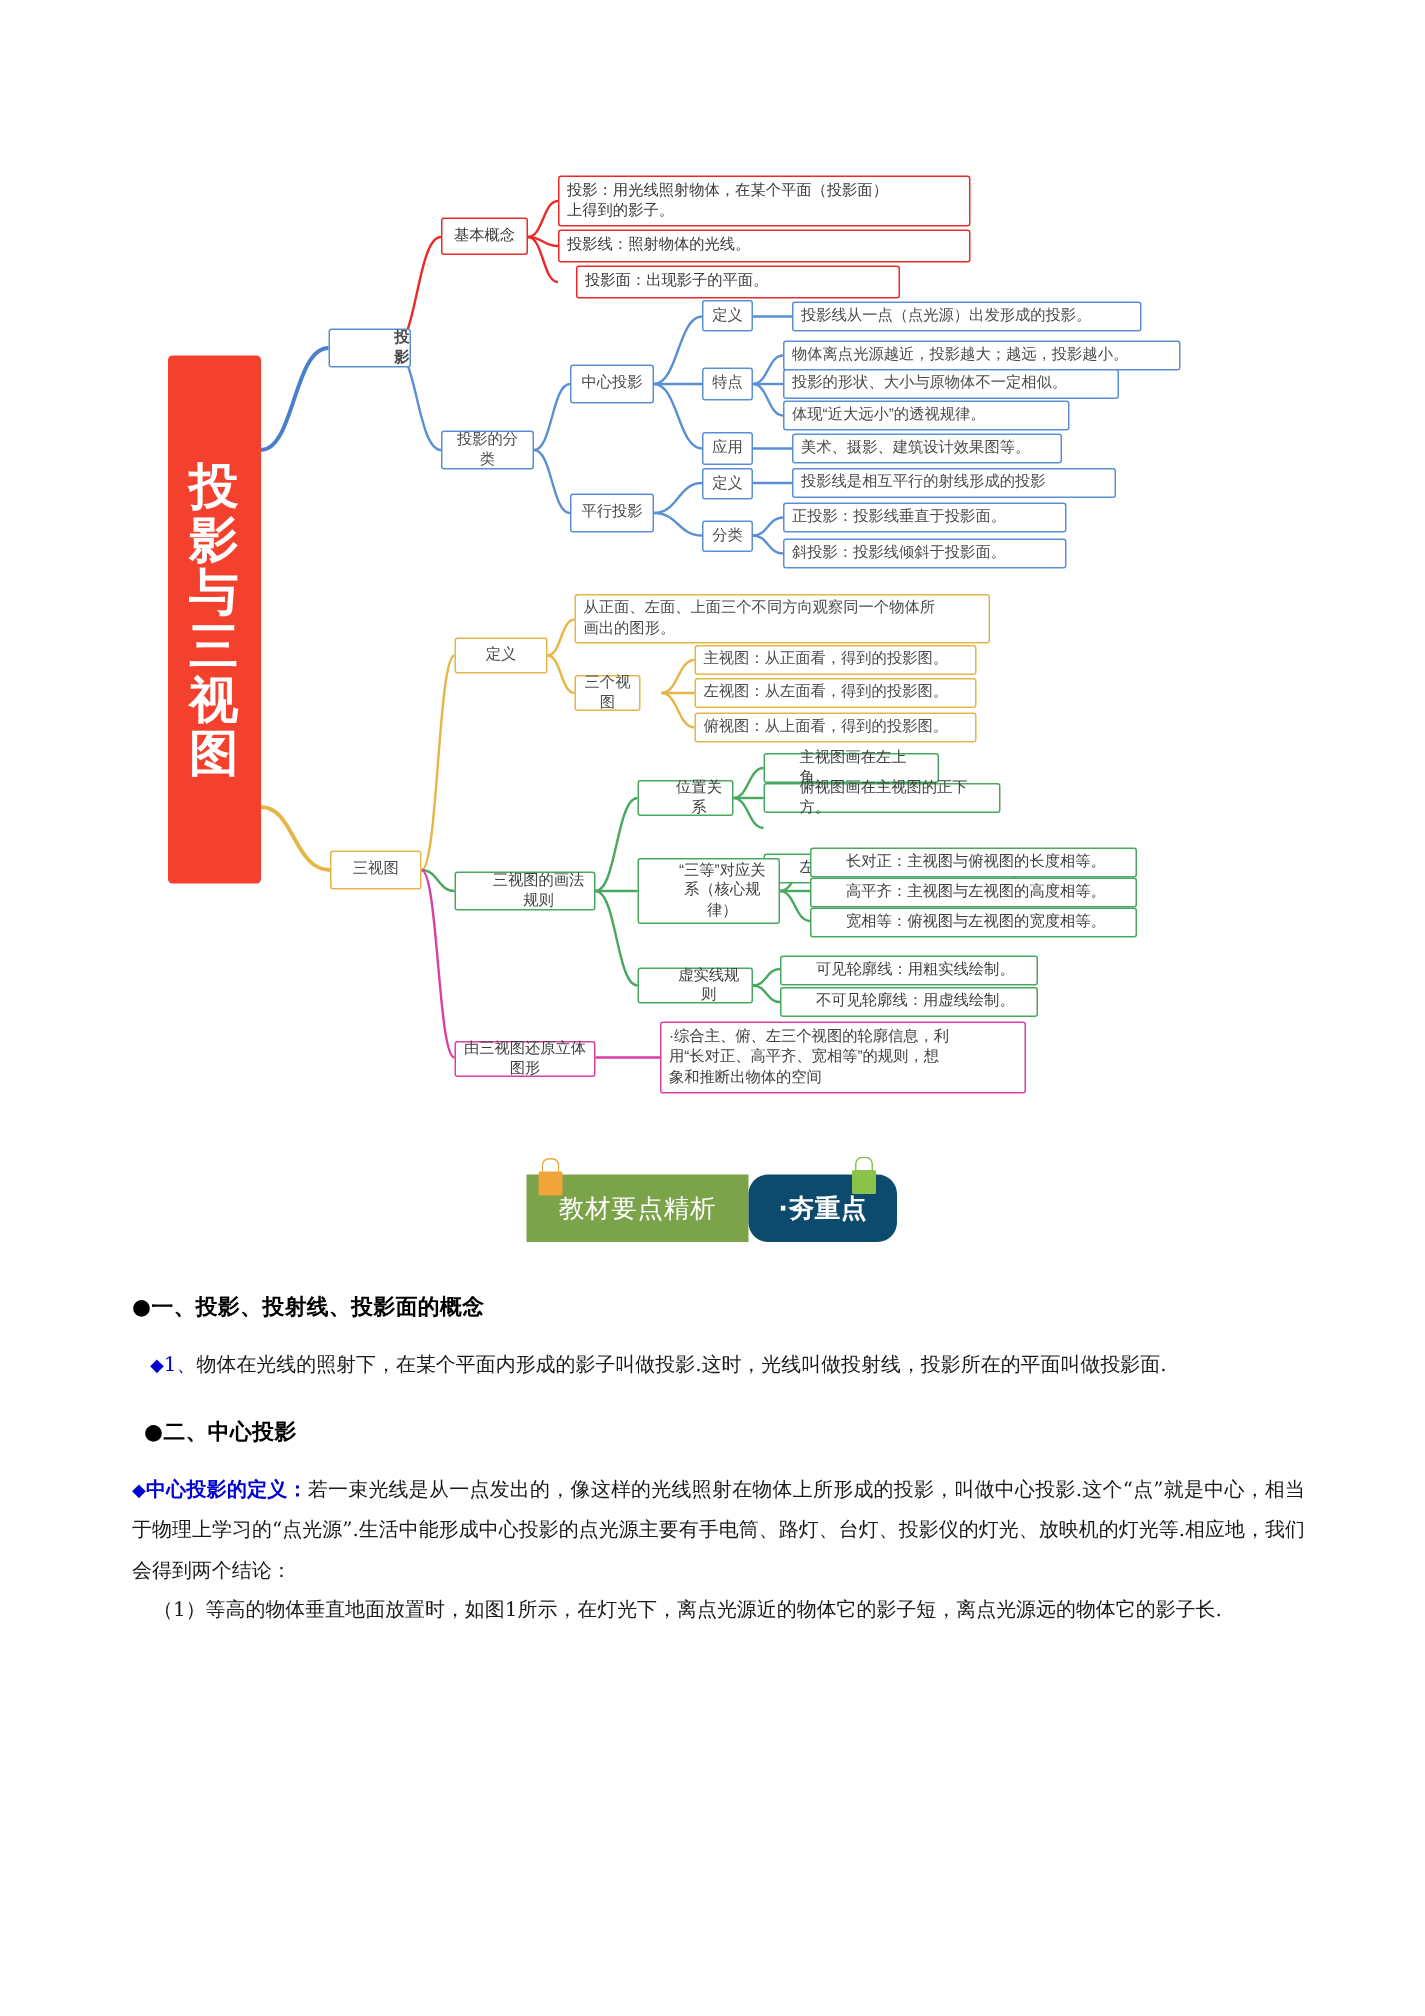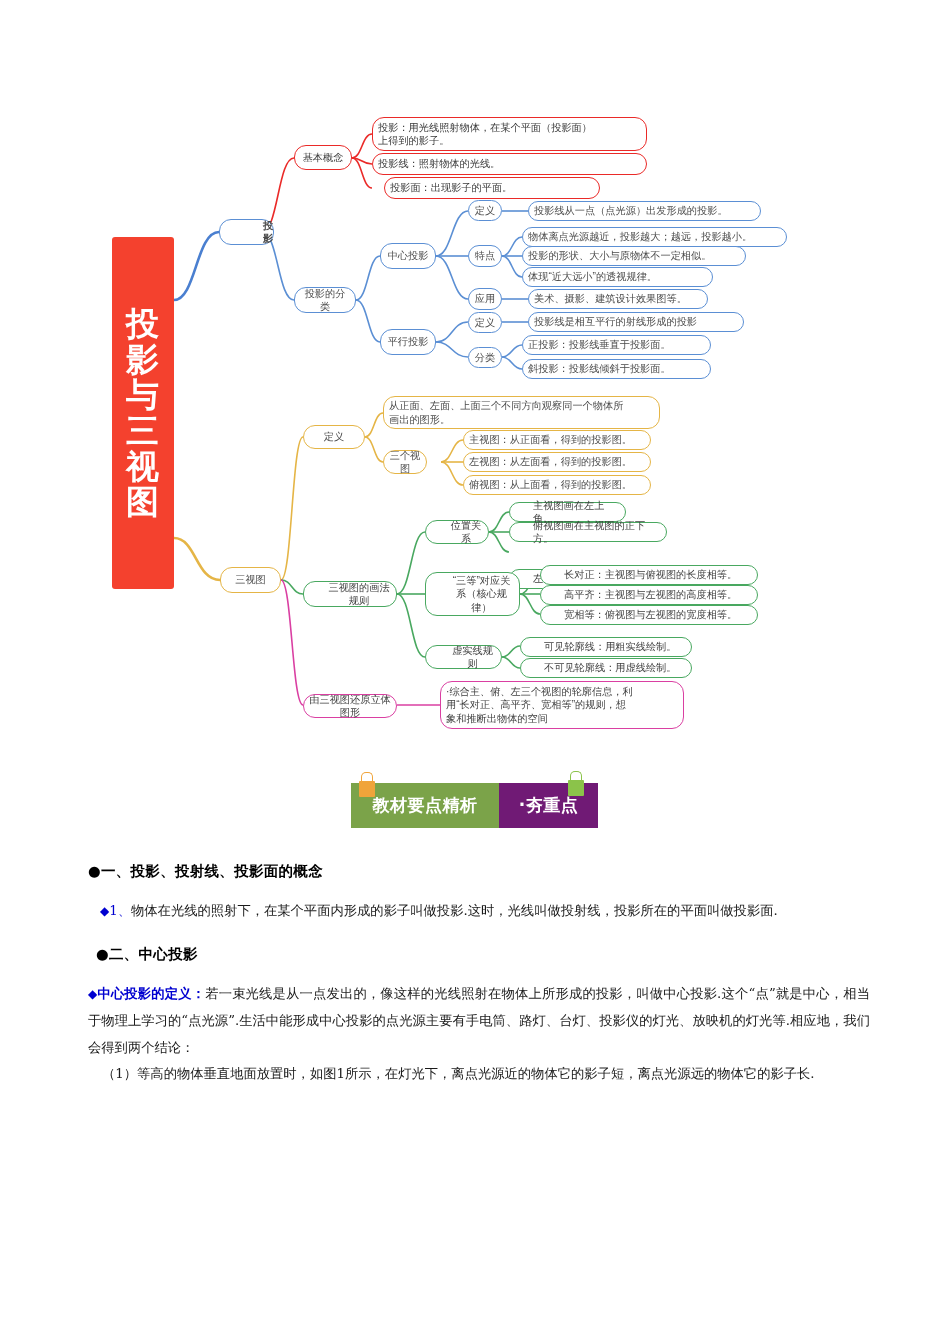--- a/index.html
+++ b/index.html
@@ -19,21 +19,21 @@
     width: 950px; height: 760px;
   }
   #mm-svg {
     position:absolute; left:0; top:0; width:950px; height:760px;
     pointer-events:none;
   }
   .node {
     position: absolute;
     border: 1.3px solid #888;
     background: #ffffff;
-    border-radius: 12px;
+    border-radius: 2px;
     font-size: 10.2px;
     line-height: 1.32;
     color: #3a3a3a;
     padding: 3px 5px;
     white-space: pre-line;
     display:flex; align-items:center;
   }
   .node.ctr { justify-content:center; text-align:center; }
 
   
@@ -64,28 +64,29 @@
 
   
   #banner {
     position:absolute; left:351px; top:783px;
     width:247px; height:45px;
     display:flex;
   }
   .ban-left {
     background:#7ba349; flex:0 0 148px;
     display:flex; align-items:center; justify-content:center;
-    color:#fff; font-weight:bold; font-size:17px; letter-spacing:.5px;
+    color:#fff; font-weight:normal; font-size:17px; letter-spacing:.5px;
     font-family:"DejaVu Sans","Liberation Sans",sans-serif;
   }
   .ban-right {
-    background:#701a75; flex:1;
+    background:#0c4a6e; flex:1;
     display:flex; align-items:center; justify-content:center;
     color:#fff; font-weight:bold; font-size:17px; letter-spacing:.5px;
     font-family:"DejaVu Sans","Liberation Sans",sans-serif;
+    border-radius:13px;
   }
   .clip { position:absolute; width:20px; height:26px; }
   .clip .body { position:absolute; left:2px; top:9px; width:16px; height:16px; background:#f0a43a; border-radius:1px; }
   .clip .arms { position:absolute; left:4px; top:0px; width:12px; height:12px; border:1.6px solid #f0a43a; border-bottom:none; border-radius:5px 5px 0 0;}
   .clip.green .body { background:#8bc34a; }
   .clip.green .arms { border-color:#8bc34a; }
 
   
   #doc {
     position:absolute;

